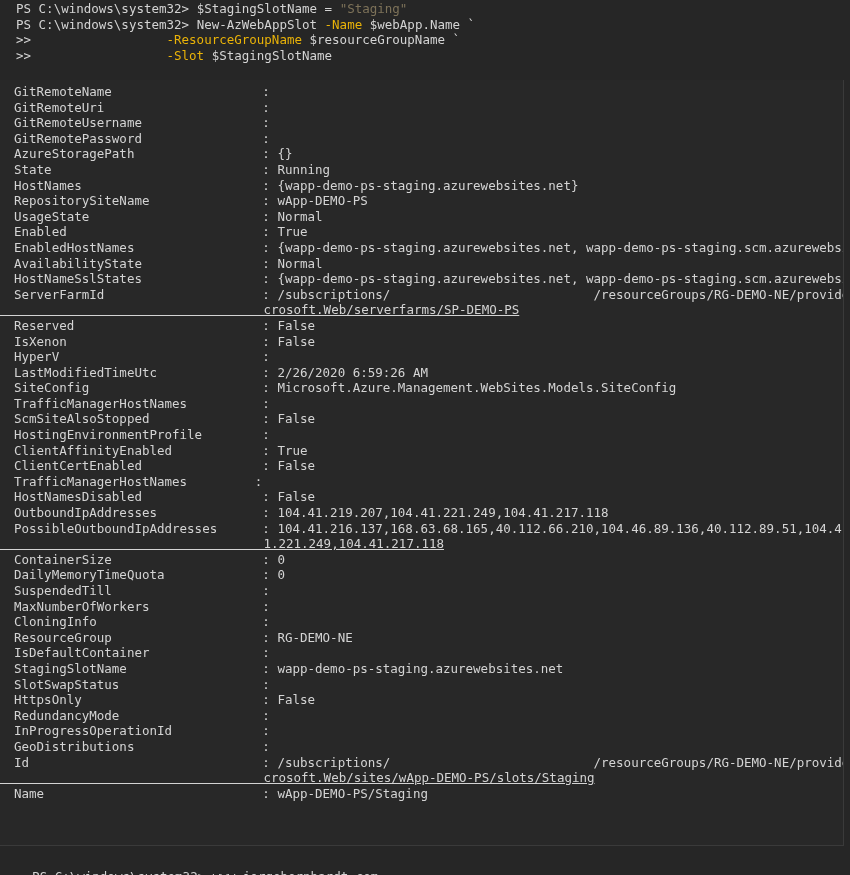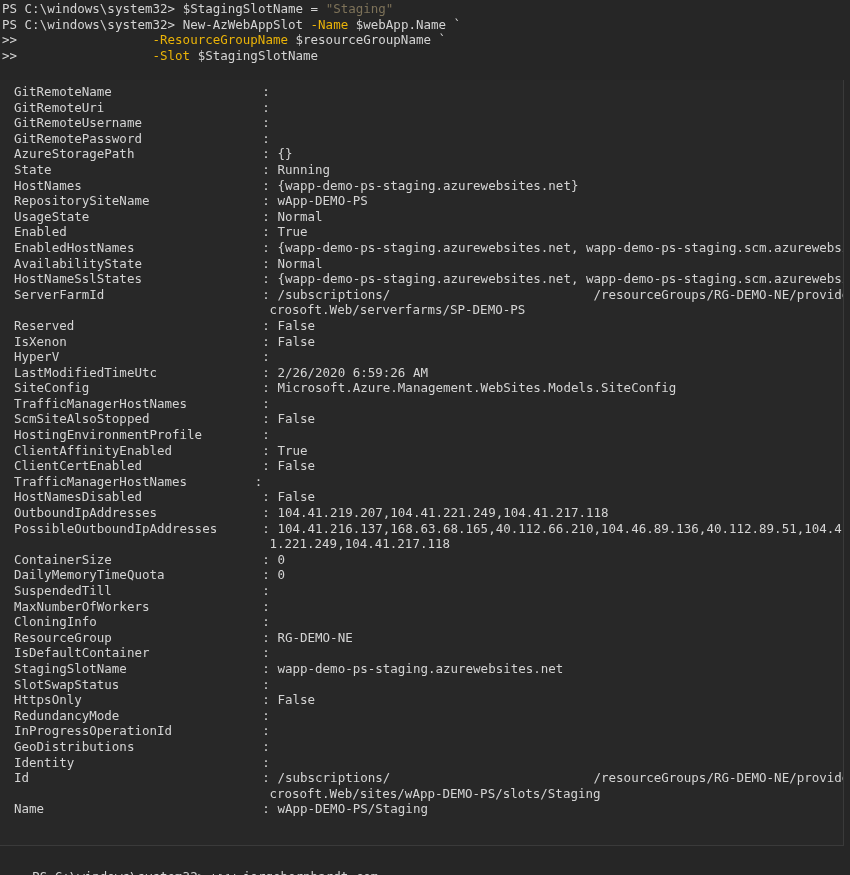--- a/index.html
+++ b/index.html
@@ -20,21 +20,21 @@
   .console {
     position: relative;
     width: 850px;
     height: 875px;
     background: #262626;
     box-sizing: border-box;
   }
   .line {
     white-space: pre;
     height: 15.6px;
-    padding-left: 2px;
+    padding-left: 16px;
   }
 
   
   .prompt-block { padding-top: 1px; }
   .tok-default { color: #d4d4d4; }
   .tok-param   { color: #eab308; }
   .tok-string  { color: #7d7259; }
 
   
   .output-panel {
@@ -55,22 +55,23 @@
     height: 15.6px;
     padding-left: 2px;
     margin-left: 12px;
   }
   .prop-name { color: #d4d4d4; }
   .prop-sep  { color: #d4d4d4; }
   .prop-val  { color: #d4d4d4; }
   .prop-cont {
     white-space: pre;
     height: 15.6px;
-    padding-left: 6px;
+    padding-left: 0;
     color: #d4d4d4;
+    text-decoration: underline;
   }
 
   
   .footer-line {
     position: absolute;
     left: 0;
     top: 853px;
     white-space: pre;
     padding-left: 2px;
     color: #d4d4d4;
@@ -125,21 +126,20 @@
       <div class="prop-row"><span class="prop-name">MaxNumberOfWorkers               </span><span class="prop-sep">: </span><span class="prop-val"></span></div>
       <div class="prop-row"><span class="prop-name">CloningInfo                      </span><span class="prop-sep">: </span><span class="prop-val"></span></div>
       <div class="prop-row"><span class="prop-name">ResourceGroup                    </span><span class="prop-sep">: </span><span class="prop-val">RG-DEMO-NE</span></div>
       <div class="prop-row"><span class="prop-name">IsDefaultContainer               </span><span class="prop-sep">: </span><span class="prop-val"></span></div>
       <div class="prop-row"><span class="prop-name">StagingSlotName                  </span><span class="prop-sep">: </span><span class="prop-val">wapp-demo-ps-staging.azurewebsites.net</span></div>
       <div class="prop-row"><span class="prop-name">SlotSwapStatus                   </span><span class="prop-sep">: </span><span class="prop-val"></span></div>
       <div class="prop-row"><span class="prop-name">HttpsOnly                        </span><span class="prop-sep">: </span><span class="prop-val">False</span></div>
       <div class="prop-row"><span class="prop-name">RedundancyMode                   </span><span class="prop-sep">: </span><span class="prop-val"></span></div>
       <div class="prop-row"><span class="prop-name">InProgressOperationId            </span><span class="prop-sep">: </span><span class="prop-val"></span></div>
       <div class="prop-row"><span class="prop-name">GeoDistributions                 </span><span class="prop-sep">: </span><span class="prop-val"></span></div>
-      <div class="prop-row"><span class="prop-name">Identity                         </span><span class="prop-sep">: </span><span class="prop-val"></span></div>
       <div class="prop-row"><span class="prop-name">Id                               </span><span class="prop-sep">: </span><span class="prop-val">/subscriptions/                           /resourceGroups/RG-DEMO-NE/providers/Mi</span></div>
       <div class="prop-cont">                                   crosoft.Web/sites/wApp-DEMO-PS/slots/Staging</div>
       <div class="prop-row"><span class="prop-name">Name                             </span><span class="prop-sep">: </span><span class="prop-val">wApp-DEMO-PS/Staging</span></div>
     </div>
 
   <div class="footer-line">
     <span class="tok-default">PS C:\windows\system32&gt; </span><span class="tok-default">www.jorgebernhardt.com</span>
   </div>
 
 </div>

